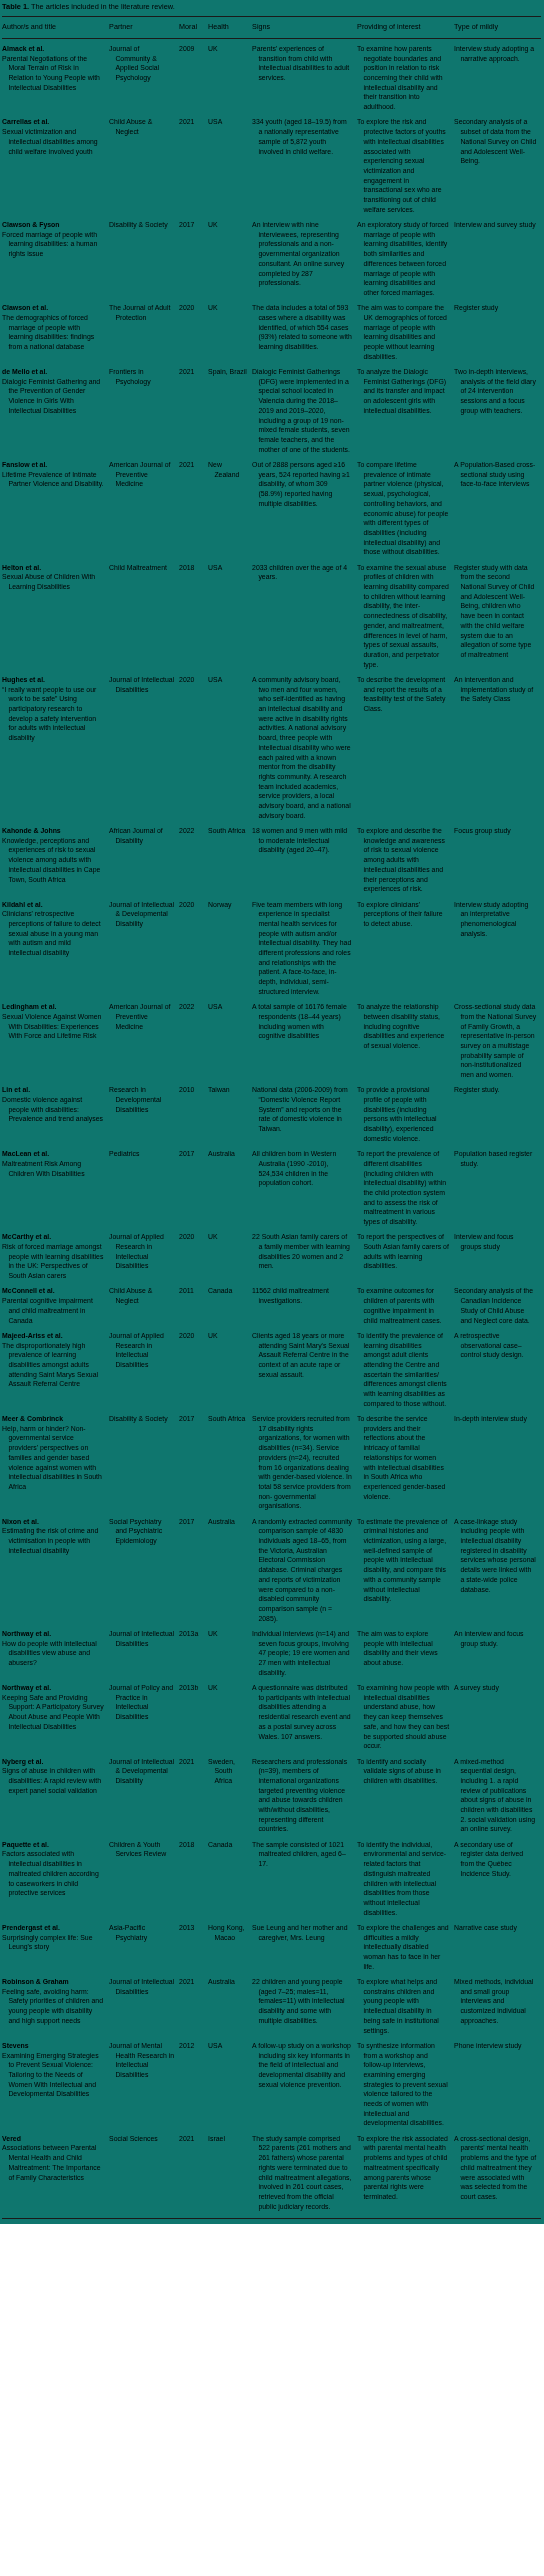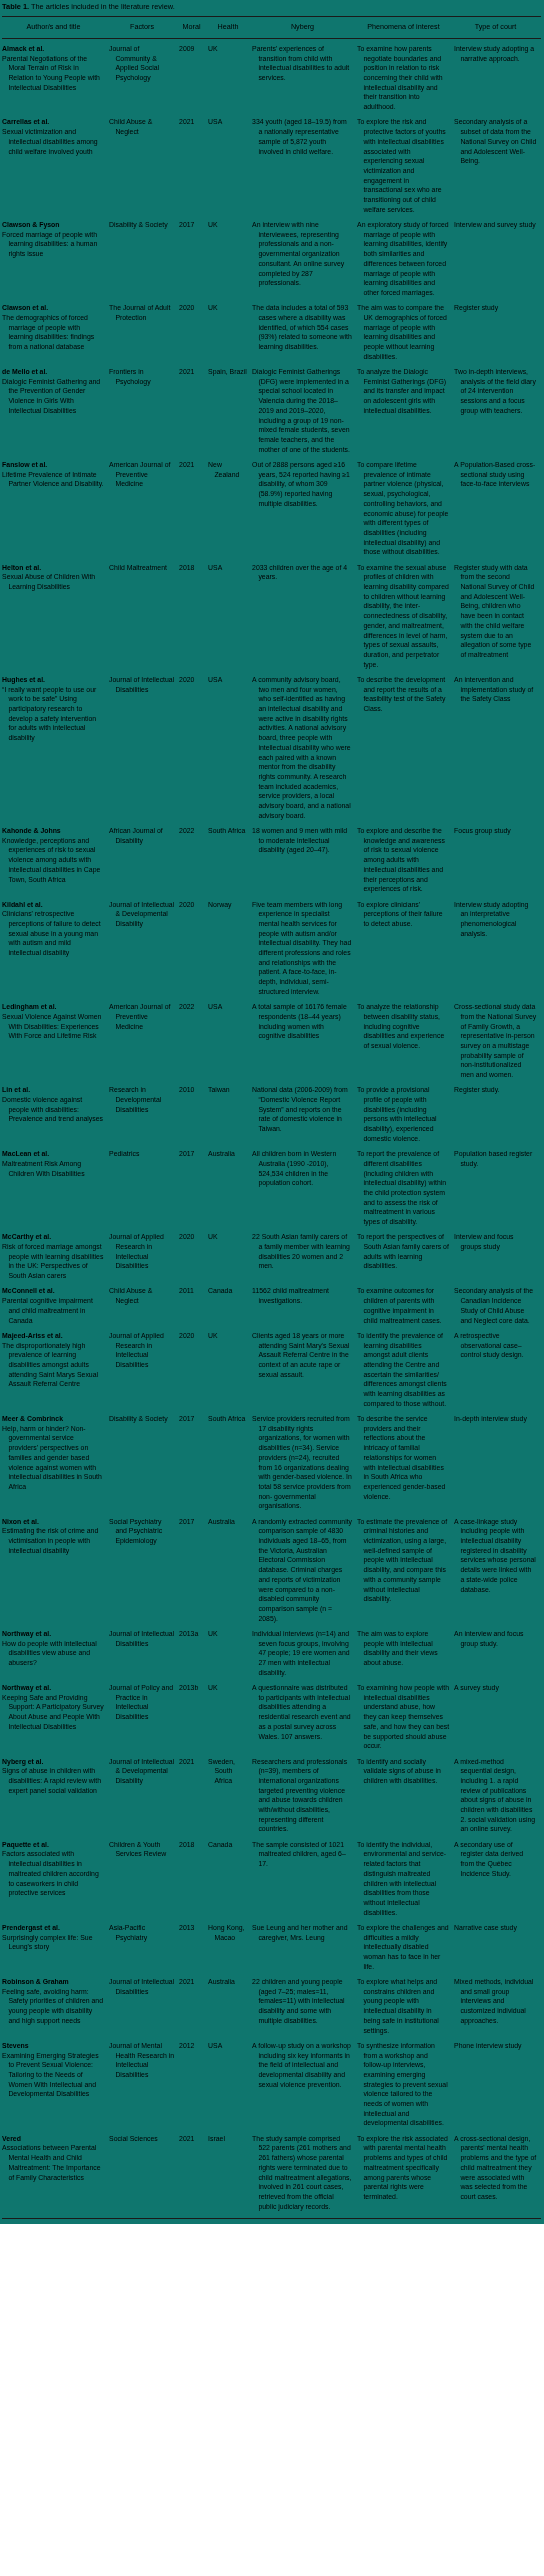--- a/index.html
+++ b/index.html
@@ -29,21 +29,21 @@
   }
   col.c-author    { width: 107px; }
   col.c-journal   { width: 70px;  }
   col.c-year      { width: 29px;  }
   col.c-country   { width: 44px;  }
   col.c-sample    { width: 105px; }
   col.c-phenomena { width: 97px; }
   col.c-type      { width: auto;  }
   thead th {
     font-weight: normal;
-    text-align: center;
+    text-align: left;
     vertical-align: top;
     font-size: 7.2px;
     line-height: 8.4px;
     padding: 6.3px 4.2px 6.3px 0;
     border-top: 1px solid #1a1a1a;
     border-bottom: 1px solid #1a1a1a;
   }
   tbody td {
     vertical-align: top;
     font-size: 6.9px;
@@ -81,26 +81,26 @@
       <col class="c-journal">
       <col class="c-year">
       <col class="c-country">
       <col class="c-sample">
       <col class="c-phenomena">
       <col class="c-type">
     </colgroup>
     <thead>
       <tr>
         <th>Author/s and title</th>
-        <th>Factors</th>
+        <th>Partner</th>
         <th>Moral</th>
         <th>Health</th>
-        <th>Nyberg</th>
-        <th>Phenomena of interest</th>
-        <th>Type of court</th>
+        <th>Signs</th>
+        <th>Providing of interest</th>
+        <th>Type of mildly</th>
       </tr>
     </thead>
     <tbody>
         <tr>
       <td>
         <span class="author-name">Almack et al.</span>
         <span class="article-title">Parental Negotiations of the Moral Terrain of Risk in Relation to Young People with Intellectual Disabilities</span>
       </td>
       <td>
             <span class="hang">Journal of Community &amp; Applied Social Psychology</span>

